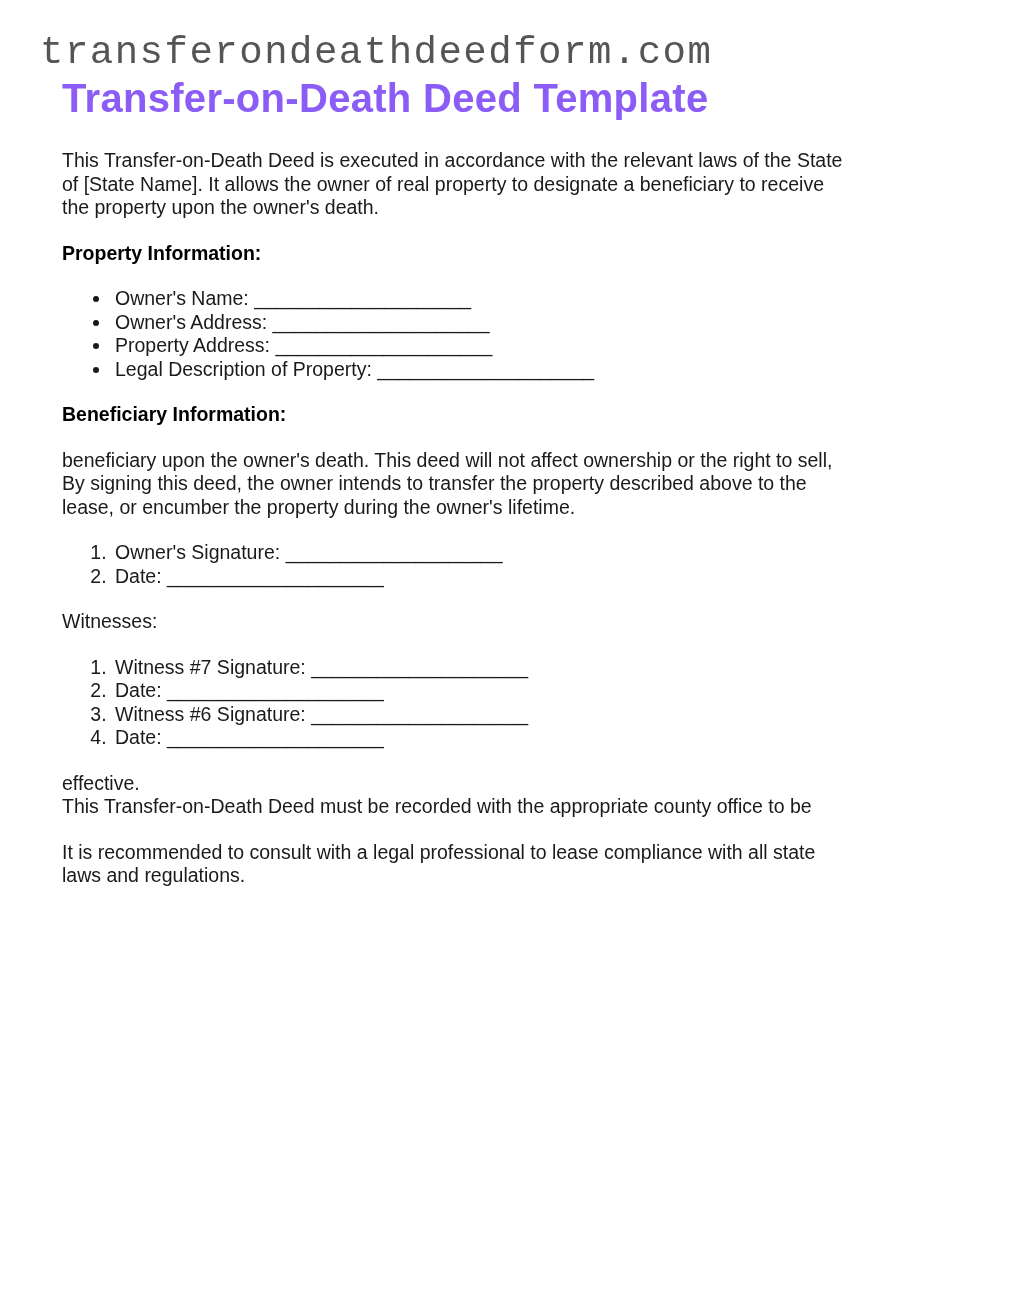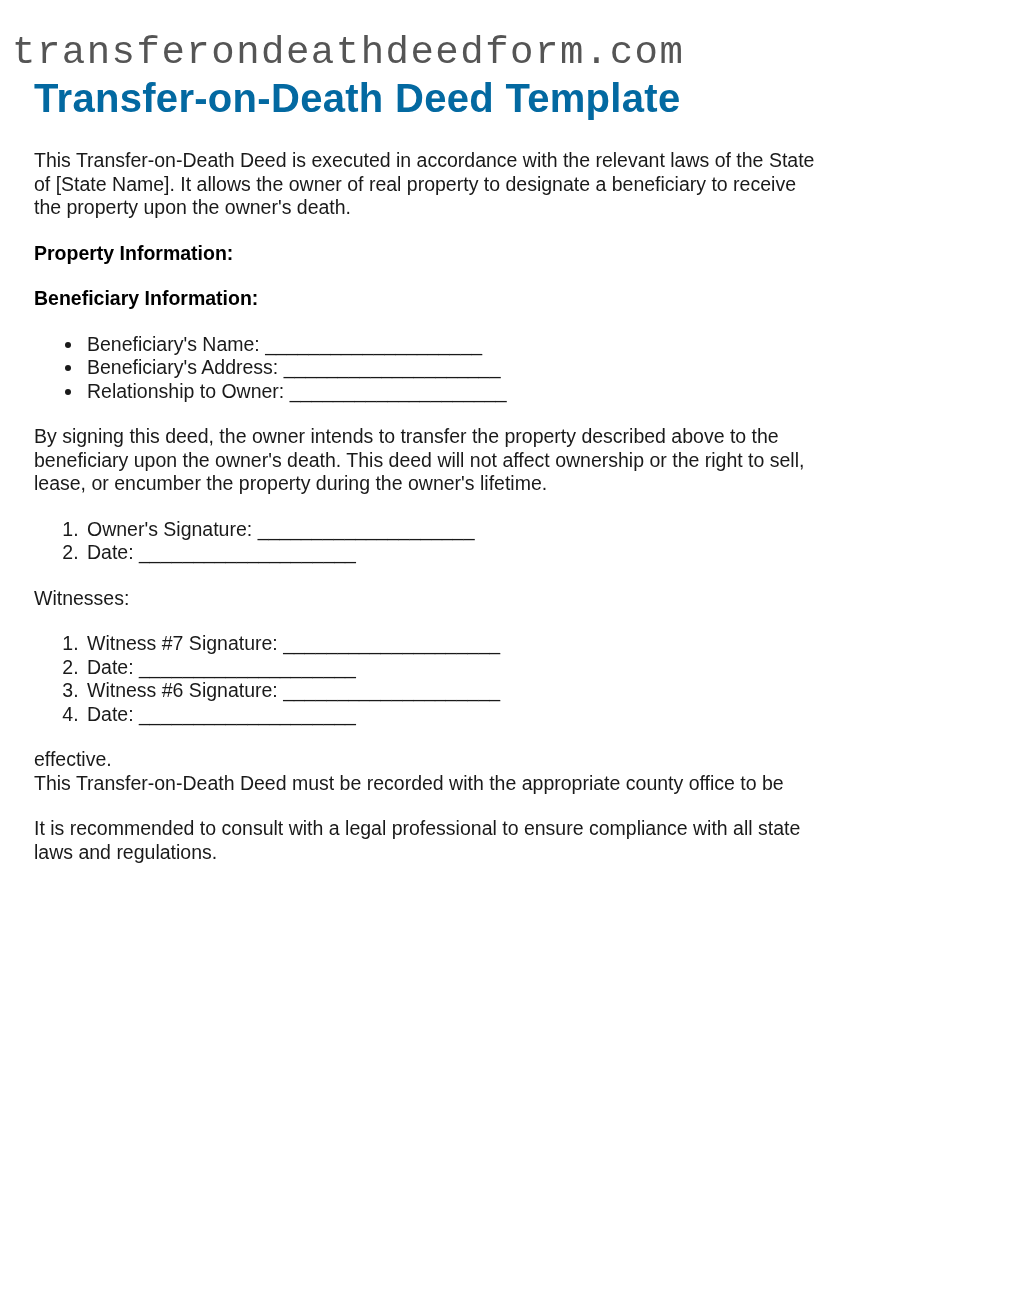--- a/index.html
+++ b/index.html
@@ -5,42 +5,42 @@
   html, body {
     margin: 0;
     padding: 0;
     background: #ffffff;
   }
   .page {
     position: relative;
     width: 1012px;
     height: 1310px;
     box-sizing: border-box;
-    padding: 33px 55px 0 34px;
+    padding: 33px 55px 0 62px;
     background: #ffffff;
     font-family: "Liberation Sans", sans-serif;
     font-size: 19.5px;
     line-height: 23.5px;
     color: #1a1a1a;
     overflow: hidden;
   }
   .domain {
     font-family: "Liberation Mono", "DejaVu Sans Mono", monospace;
     font-size: 39px;
     line-height: 40px;
     letter-spacing: 1.5px;
     color: #555555;
     margin-left: -22px;
     white-space: nowrap;
   }
   h1.title {
     font-size: 40px;
     line-height: 42px;
     letter-spacing: 0.3px;
-    color: #0369a1;
+    color: #8b5cf6;
     margin: 4px 0 30px 0;
     font-weight: bold;
     white-space: nowrap;
   }
   p.para {
     margin: 22px 0;
   }
   .ln { display: block; }
   h2.section-heading {
     font-size: 19.5px;
@@ -69,32 +69,33 @@
   <h1 class="title">Transfer-on-Death Deed Template</h1>
 
   <p class="para">
     <span class="ln">This Transfer-on-Death Deed is executed in accordance with the relevant laws of the State</span>
     <span class="ln">of [State Name]. It allows the owner of real property to designate a beneficiary to receive</span>
     <span class="ln">the property upon the owner's death.</span>
   </p>
 
   <h2 class="section-heading">Property Information:</h2>
 
+  <ul class="blank-list">
+    <li>Owner's Name: ____________________</li>
+    <li>Owner's Address: ____________________</li>
+    <li>Property Address: ____________________</li>
+    <li>Legal Description of Property: ____________________</li>
+  </ul>
 
   <h2 class="section-heading">Beneficiary Information:</h2>
 
-  <ul class="blank-list">
-    <li>Beneficiary's Name: ____________________</li>
-    <li>Beneficiary's Address: ____________________</li>
-    <li>Relationship to Owner: ____________________</li>
-  </ul>
 
   <p class="para">
+    <span class="ln">beneficiary upon the owner's death. This deed will not affect ownership or the right to sell,</span>
     <span class="ln">By signing this deed, the owner intends to transfer the property described above to the</span>
-    <span class="ln">beneficiary upon the owner's death. This deed will not affect ownership or the right to sell,</span>
     <span class="ln">lease, or encumber the property during the owner's lifetime.</span>
   </p>
 
 
   <ol class="blank-list">
     <li>Owner's Signature: ____________________</li>
     <li>Date: ____________________</li>
   </ol>
 
   <p class="para witnesses-label">Witnesses:</p>
@@ -105,17 +106,17 @@
     <li>Witness #6 Signature: ____________________</li>
     <li>Date: ____________________</li>
   </ol>
 
   <p class="para">
     <span class="ln">effective.</span>
     <span class="ln">This Transfer-on-Death Deed must be recorded with the appropriate county office to be</span>
   </p>
 
   <p class="para">
-    <span class="ln">It is recommended to consult with a legal professional to ensure compliance with all state</span>
+    <span class="ln">It is recommended to consult with a legal professional to lease compliance with all state</span>
     <span class="ln">laws and regulations.</span>
   </p>
 
 </div>
 
 </body></html>

